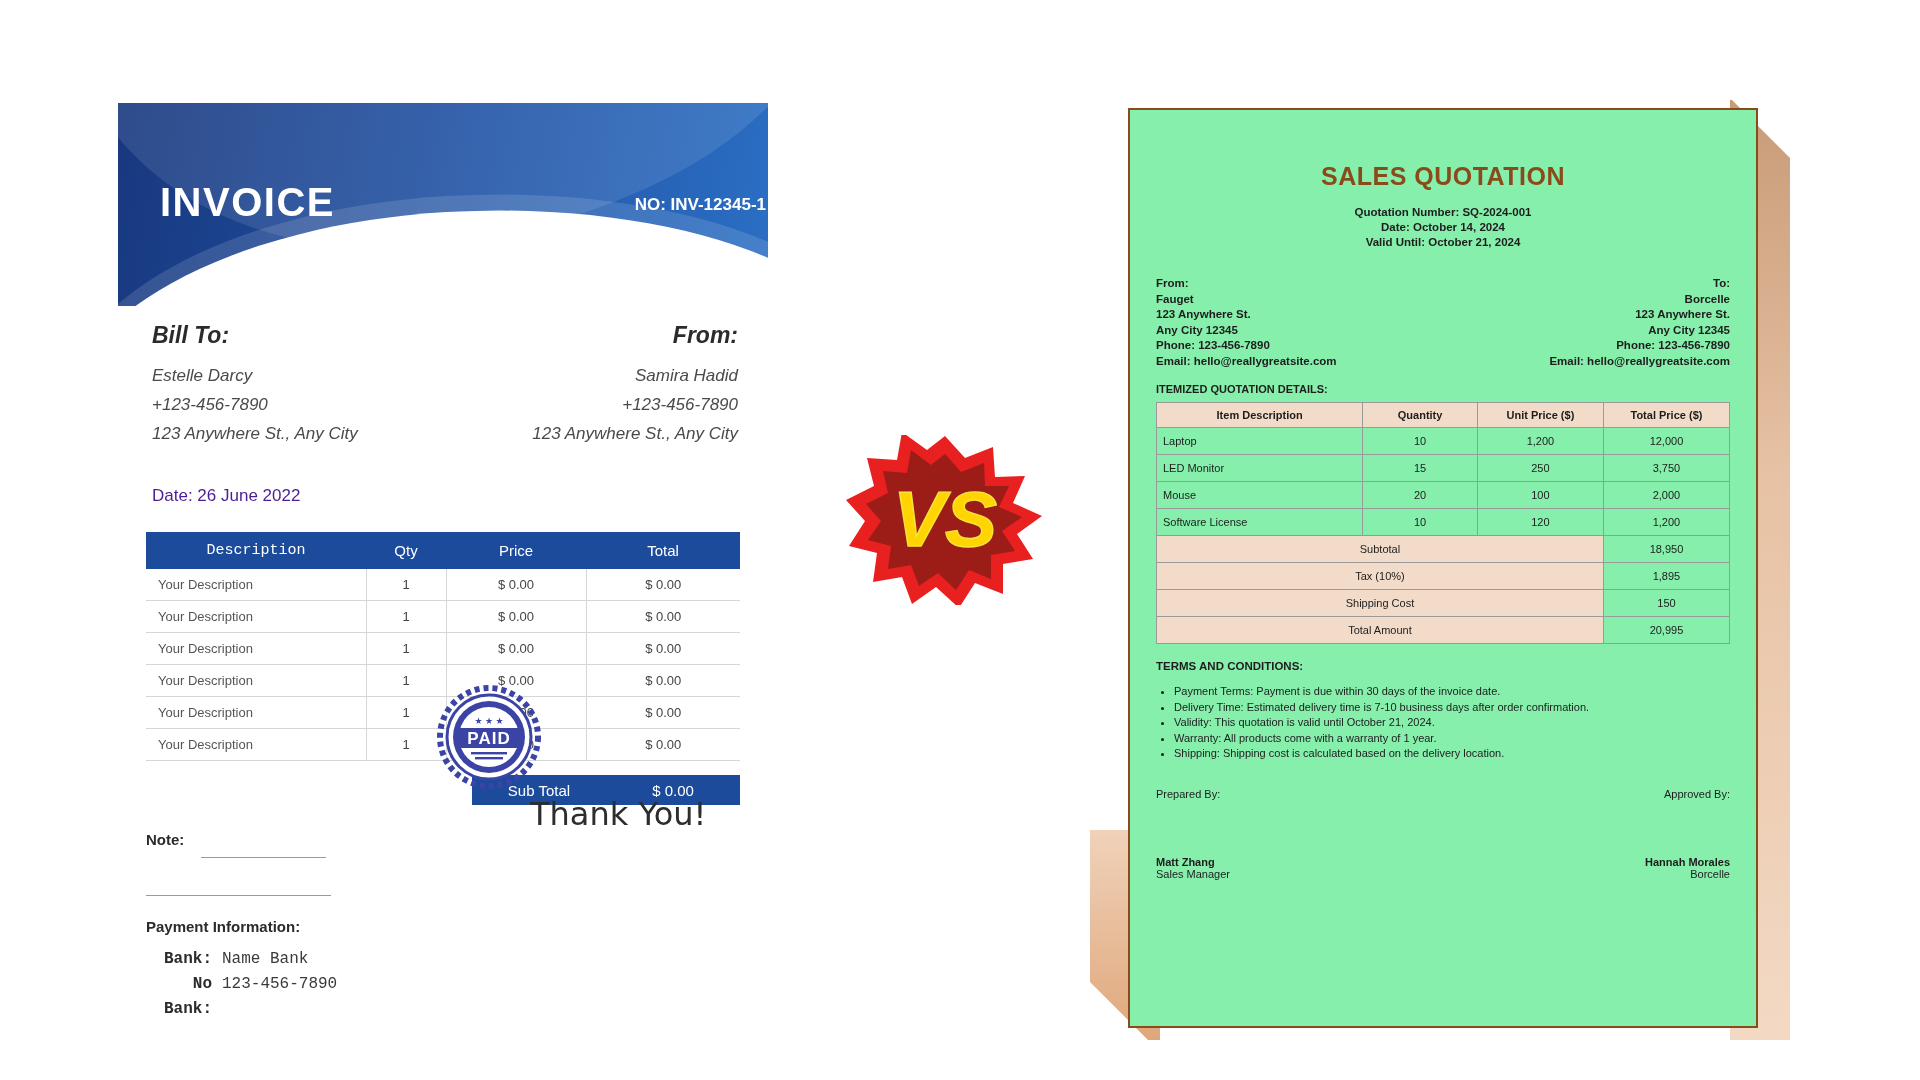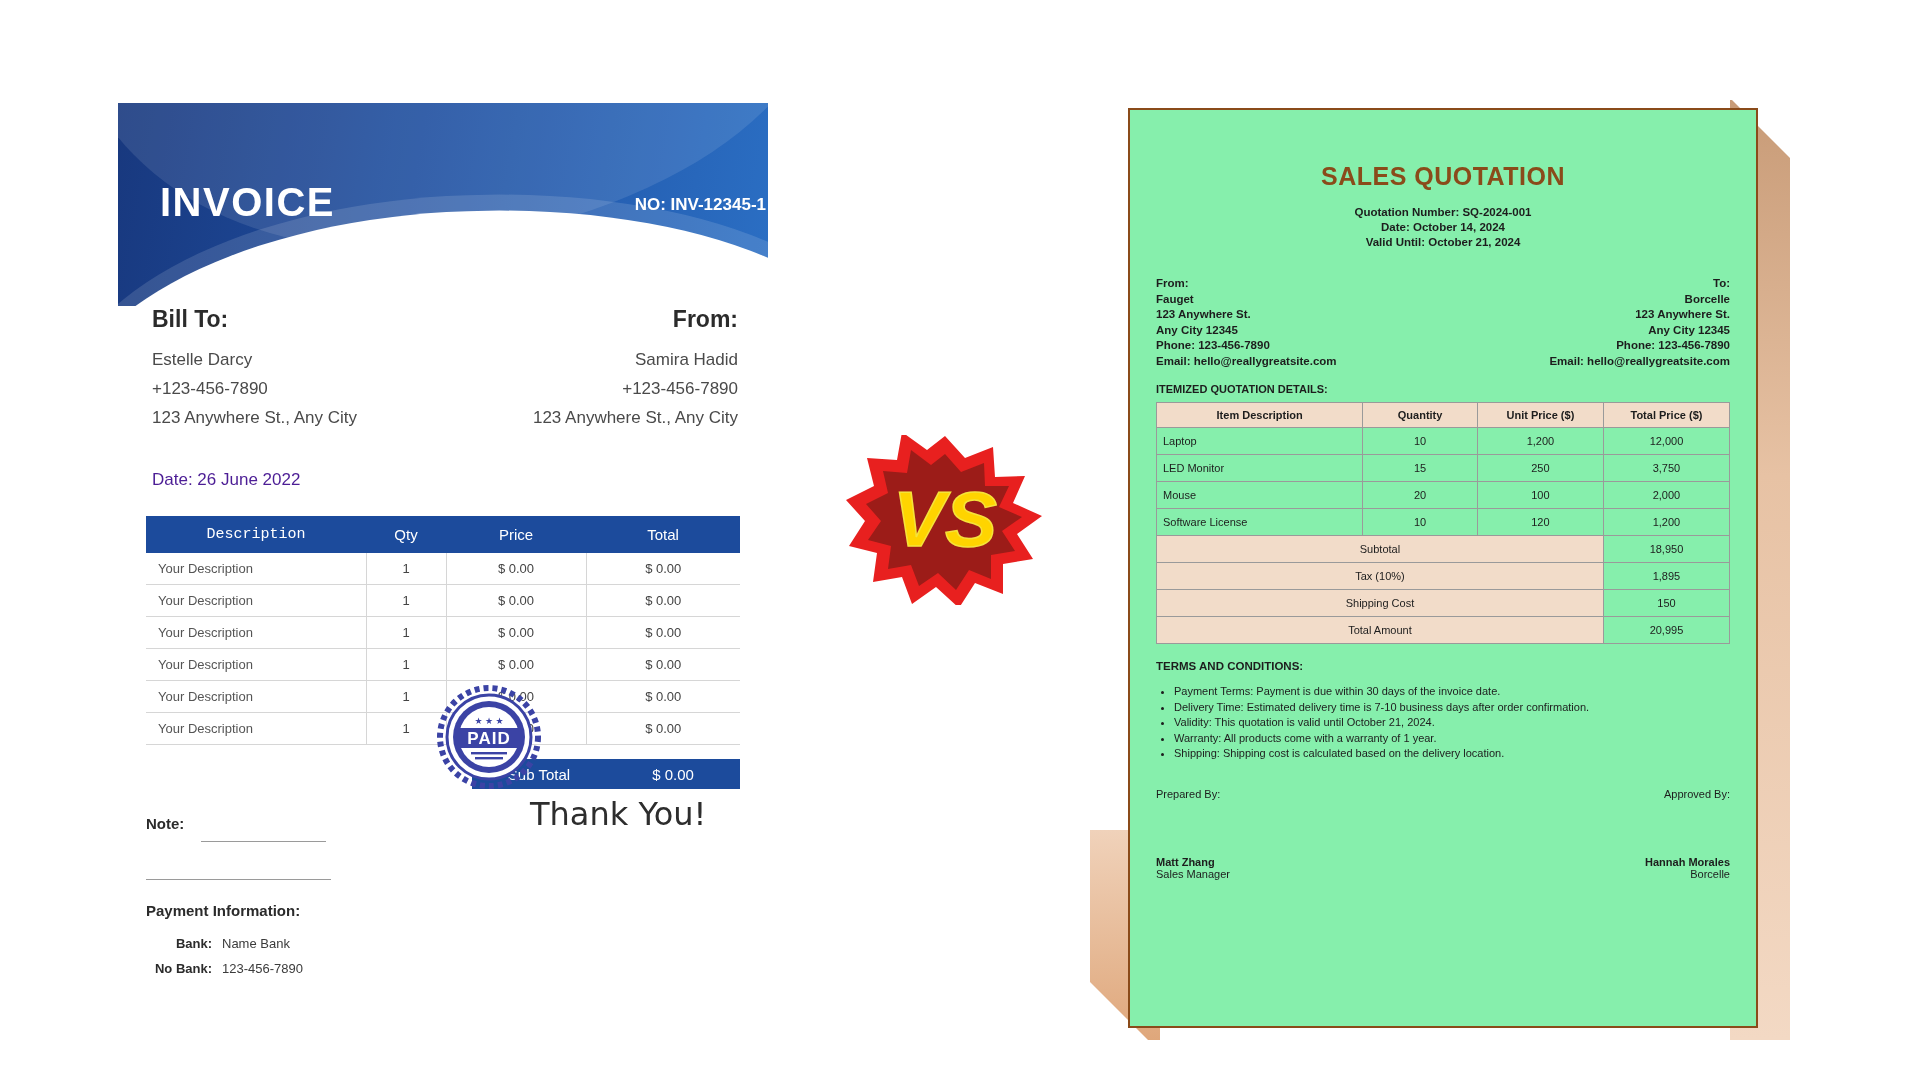--- a/index.html
+++ b/index.html
@@ -54,23 +54,23 @@
     color: #ffffff;
     font-size: 40px; font-weight: bold; letter-spacing: 1.5px;
   }
   .inv-no {
     position: absolute; right: 34px; top: 92px;
     color: #ffffff; font-size: 17px; font-weight: bold;
   }
 
   .inv-parties {
     position: relative;
-    margin-top: 0;
+    margin-top: 16px;
     padding: 0 30px 0 34px;
-    display: flex; justify-content: flex-end;
+    display: flex; justify-content: flex-end; font-style: italic;
   }
   .party-col { width: 300px; }
   .party-col.right { text-align: right; }
   .party-title {
     font-size: 23px; font-weight: bold; color: #2b2b2b; margin-bottom: 12px;
   }
   .party-line {
     font-size: 17px; color: #4a4a4a; line-height: 29px;
   }
   .inv-date {
@@ -123,21 +123,21 @@
   .note-lines { margin: 0 0 0 28px; }
   .note-line {
     width: 185px; border-bottom: 1px solid #9a9a9a; height: 24px;
   }
   .note-line.first { width: 125px; margin-left: 55px; position: relative; top: -14px; }
 
   .pay-title {
     margin: 22px 0 0 28px;
     font-size: 15px; font-weight: bold; color: #2b2b2b;
   }
-  .pay-rows { margin: 12px 0 17px 28px; font-size: 13px; color: #2b2b2b; }
+  .pay-rows { margin: 12px 0 17px 28px; font-size: 16px; color: #2b2b2b; font-family: Liberation Mono, monospace; }
   .pay-row { display: flex; line-height: 25px; }
   .pay-row .k { width: 76px; font-weight: bold; text-align: right; padding-right: 10px; }
   .pay-row .v { color: #3b3b3b; }
 
   
   .paid-stamp {
     position: absolute; left: 310px; top: 582px;
     width: 122px; height: 104px;
   }
   .paid-stamp svg { display: block; }

